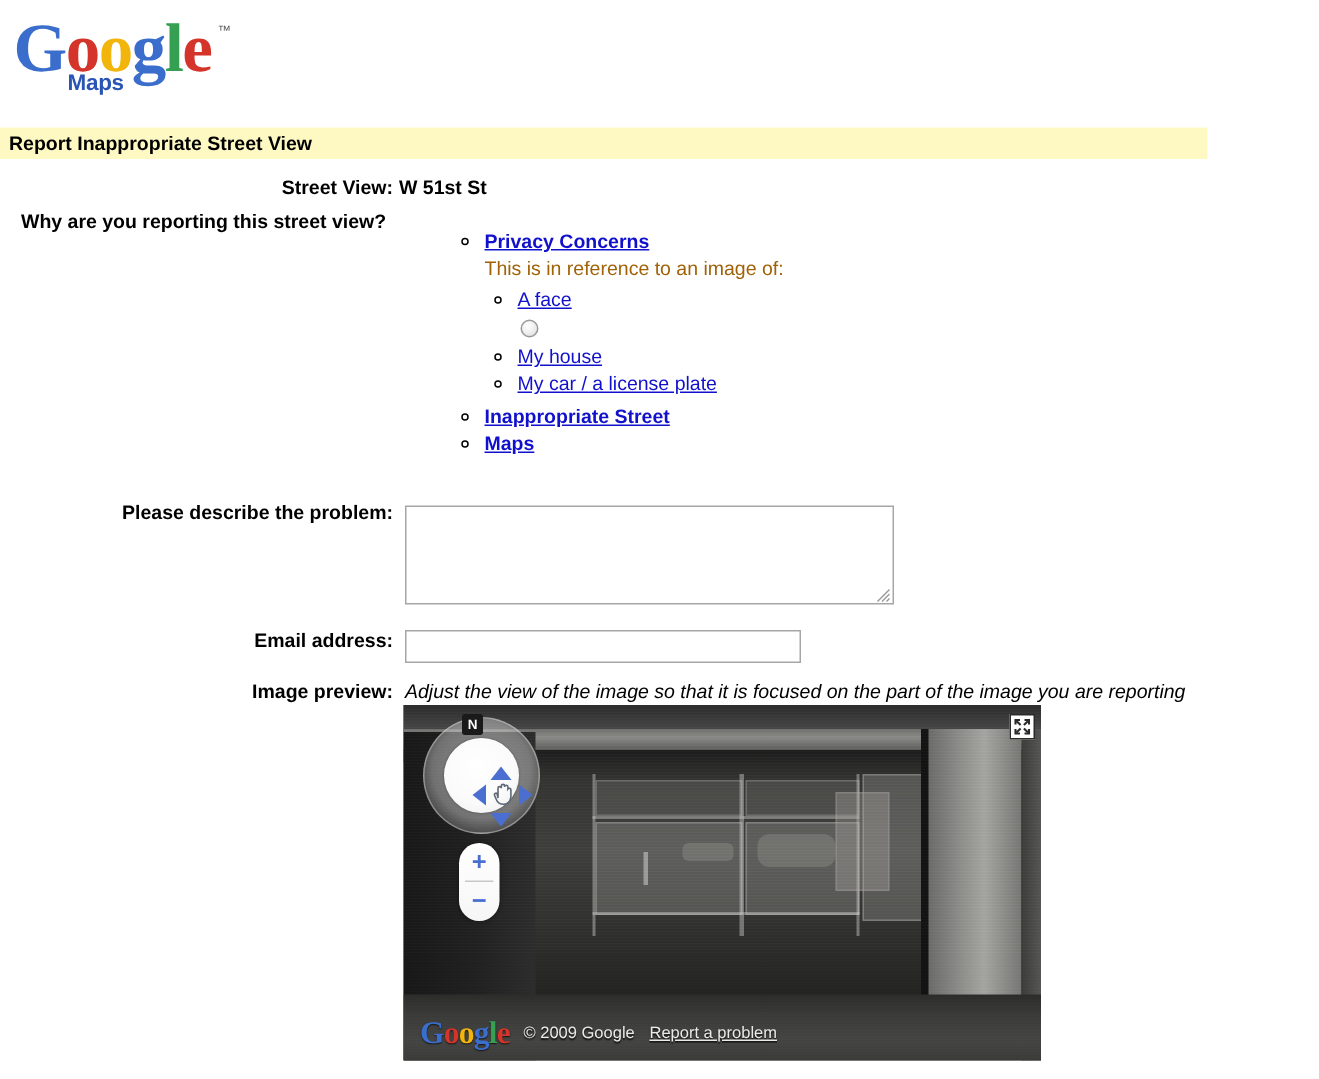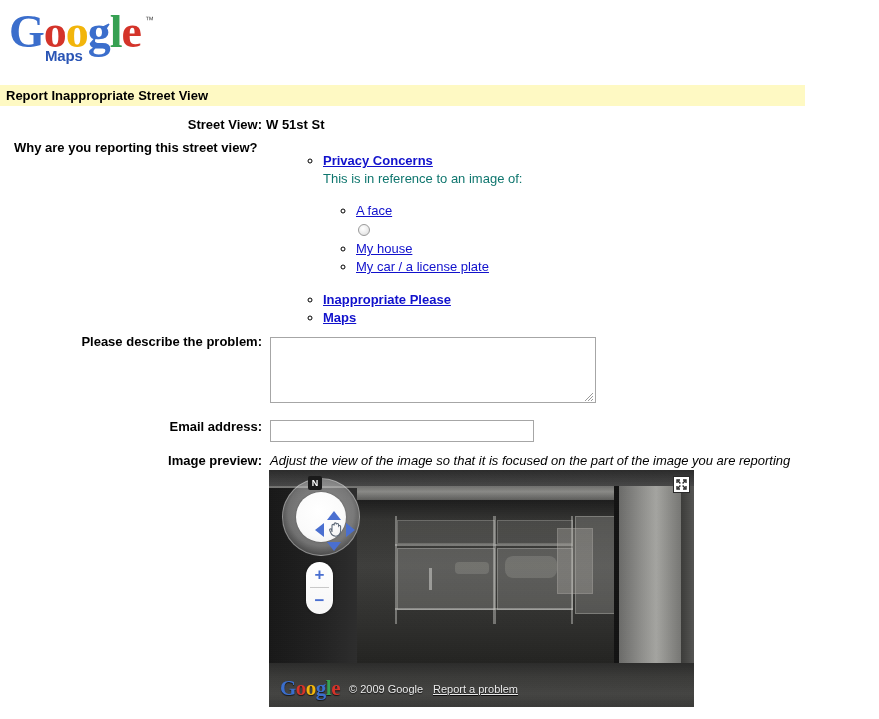--- a/index.html
+++ b/index.html
@@ -67,24 +67,24 @@
   ul.lvl{
     list-style-type:circle;
     margin:0;padding:0 0 0 18px;
   }
   ul.lvl > li{margin:0;padding:0;line-height:18px;}
   a.reason{
     color:#1111cc;text-decoration:underline;cursor:pointer;
   }
   a.bold{font-weight:bold;font-size:13px;}
   a.plain{font-weight:normal;font-size:13px;}
-  .refline{line-height:17px;font-size:13px;color:#0f766e;}
+  .refline{line-height:17px;font-size:13px;color:#a16207;}
   ul.sublvl{
     list-style-type:circle;
-    margin:15px;padding:0 0 0 18px;
+    margin:4px;padding:0 0 0 18px;
   }
   ul.sublvl > li{line-height:18px;}
   .radio-row{
     display:flex;align-items:center;
     margin:0 0 0 6px;line-height:20px;height:20px;
   }
   .radio{
     width:12px;height:12px;border-radius:50%;
     border:1px solid #9a9a9a;
     background:radial-gradient(circle at 40% 35%, #ffffff 0%, #f0f0f0 45%, #d8d8d8 100%);
@@ -266,21 +266,21 @@
         </li>
         <li>
           <a class="reason plain" href="#">My house</a>
         </li>
         <li>
           <a class="reason plain" href="#">My car / a license plate</a>
         </li>
       </ul>
     </li>
     <li>
-      <a class="reason bold" href="#">Inappropriate Please</a>
+      <a class="reason bold" href="#">Inappropriate Street</a>
     </li>
     <li>
       <a class="reason bold" href="#">Maps</a>
     </li>
   </ul>
 </div>
 
 <div class="flabel" id="desc-label">Please describe the problem:</div>
 <textarea id="desc-box" placeholder="" style=""></textarea>
 <svg id="desc-handle" width="12" height="12" viewBox="0 0 12 12">

